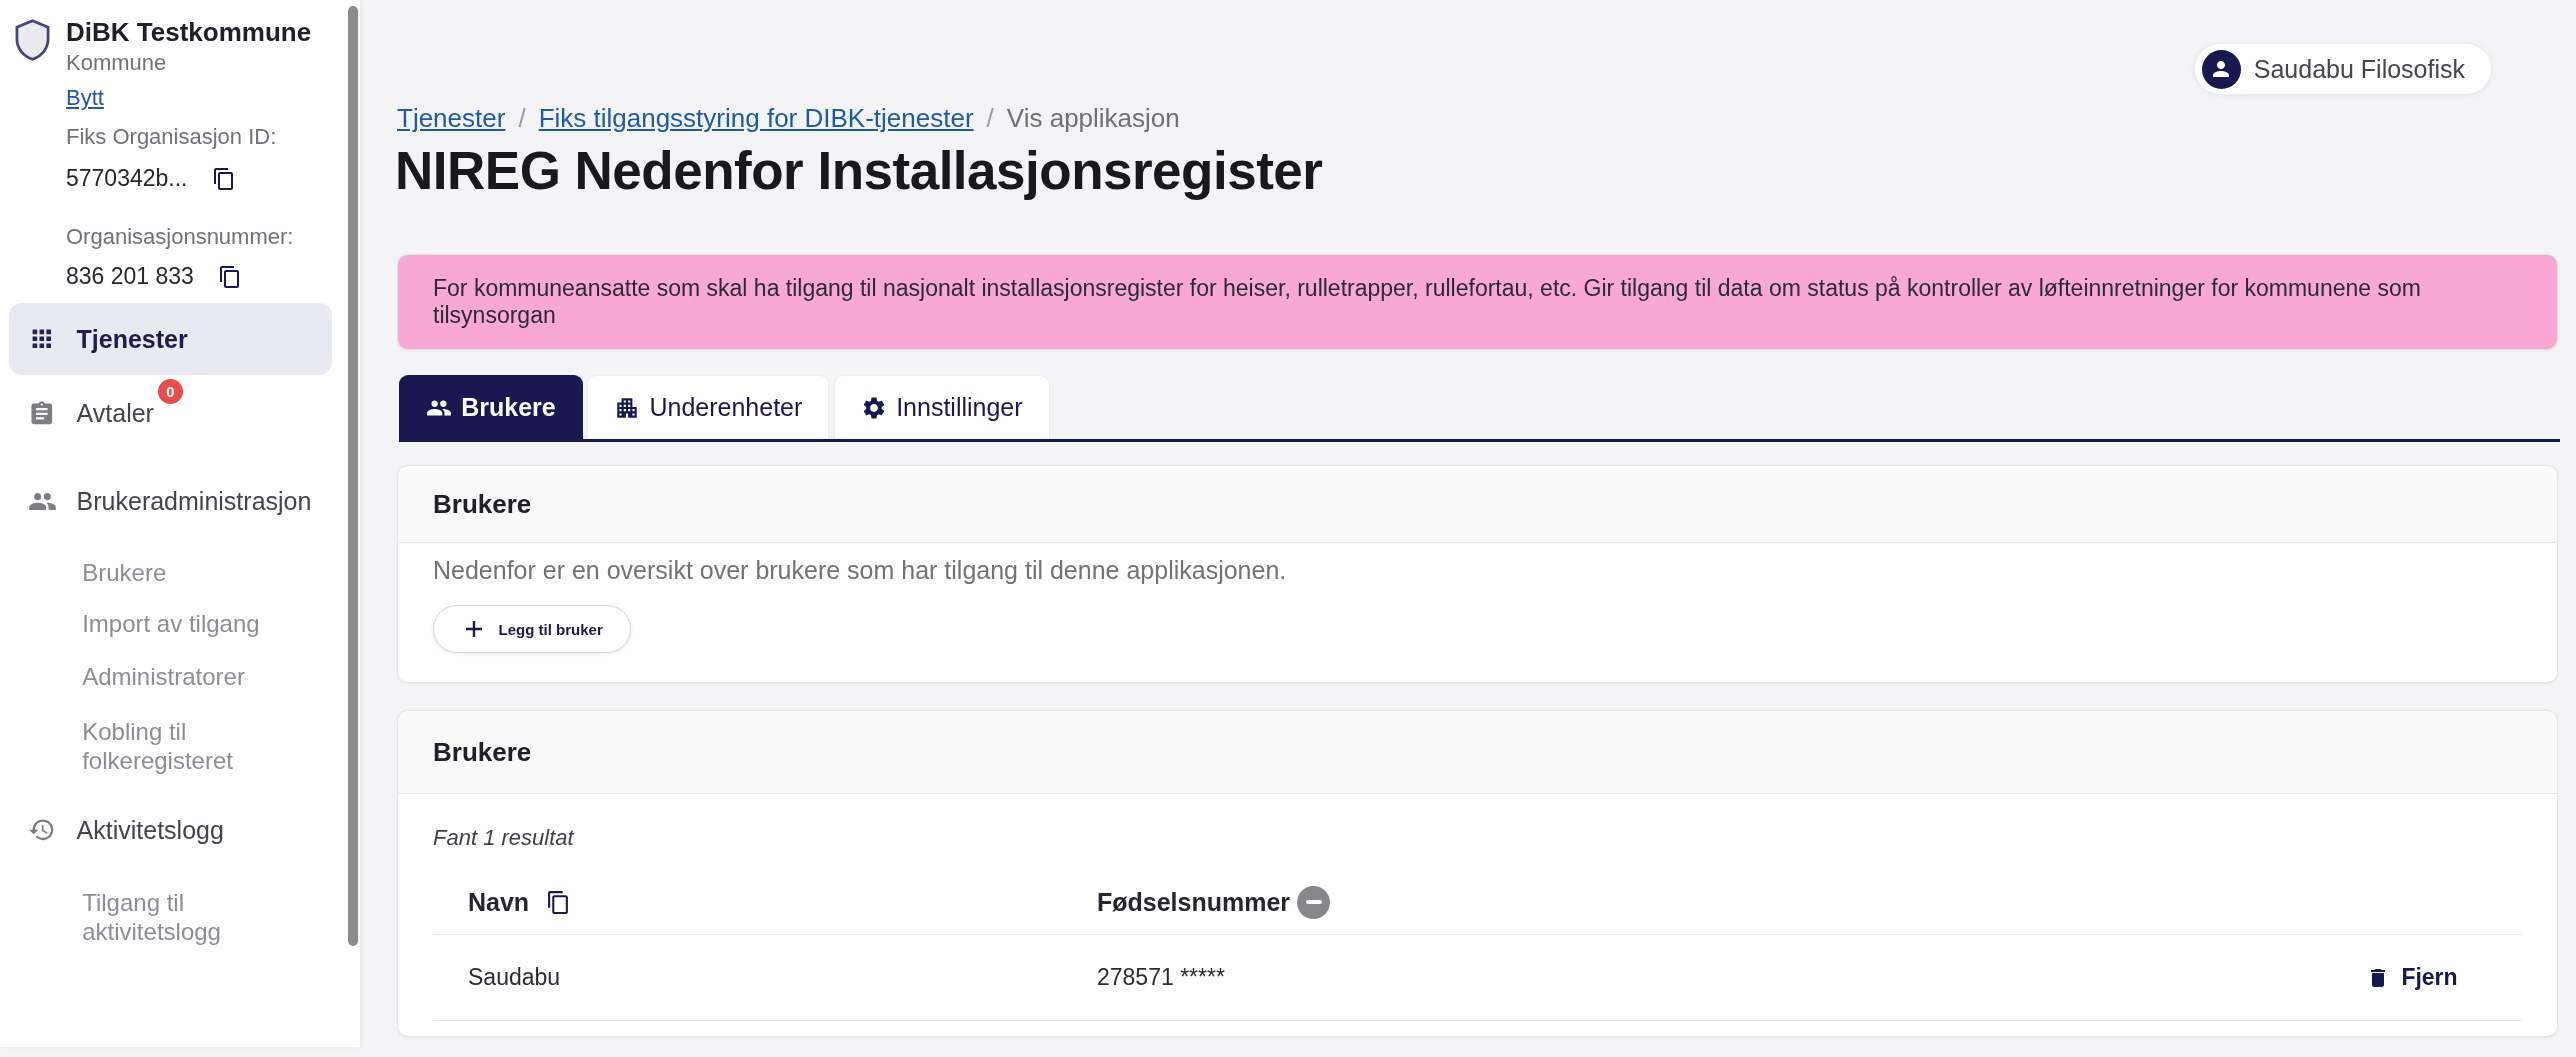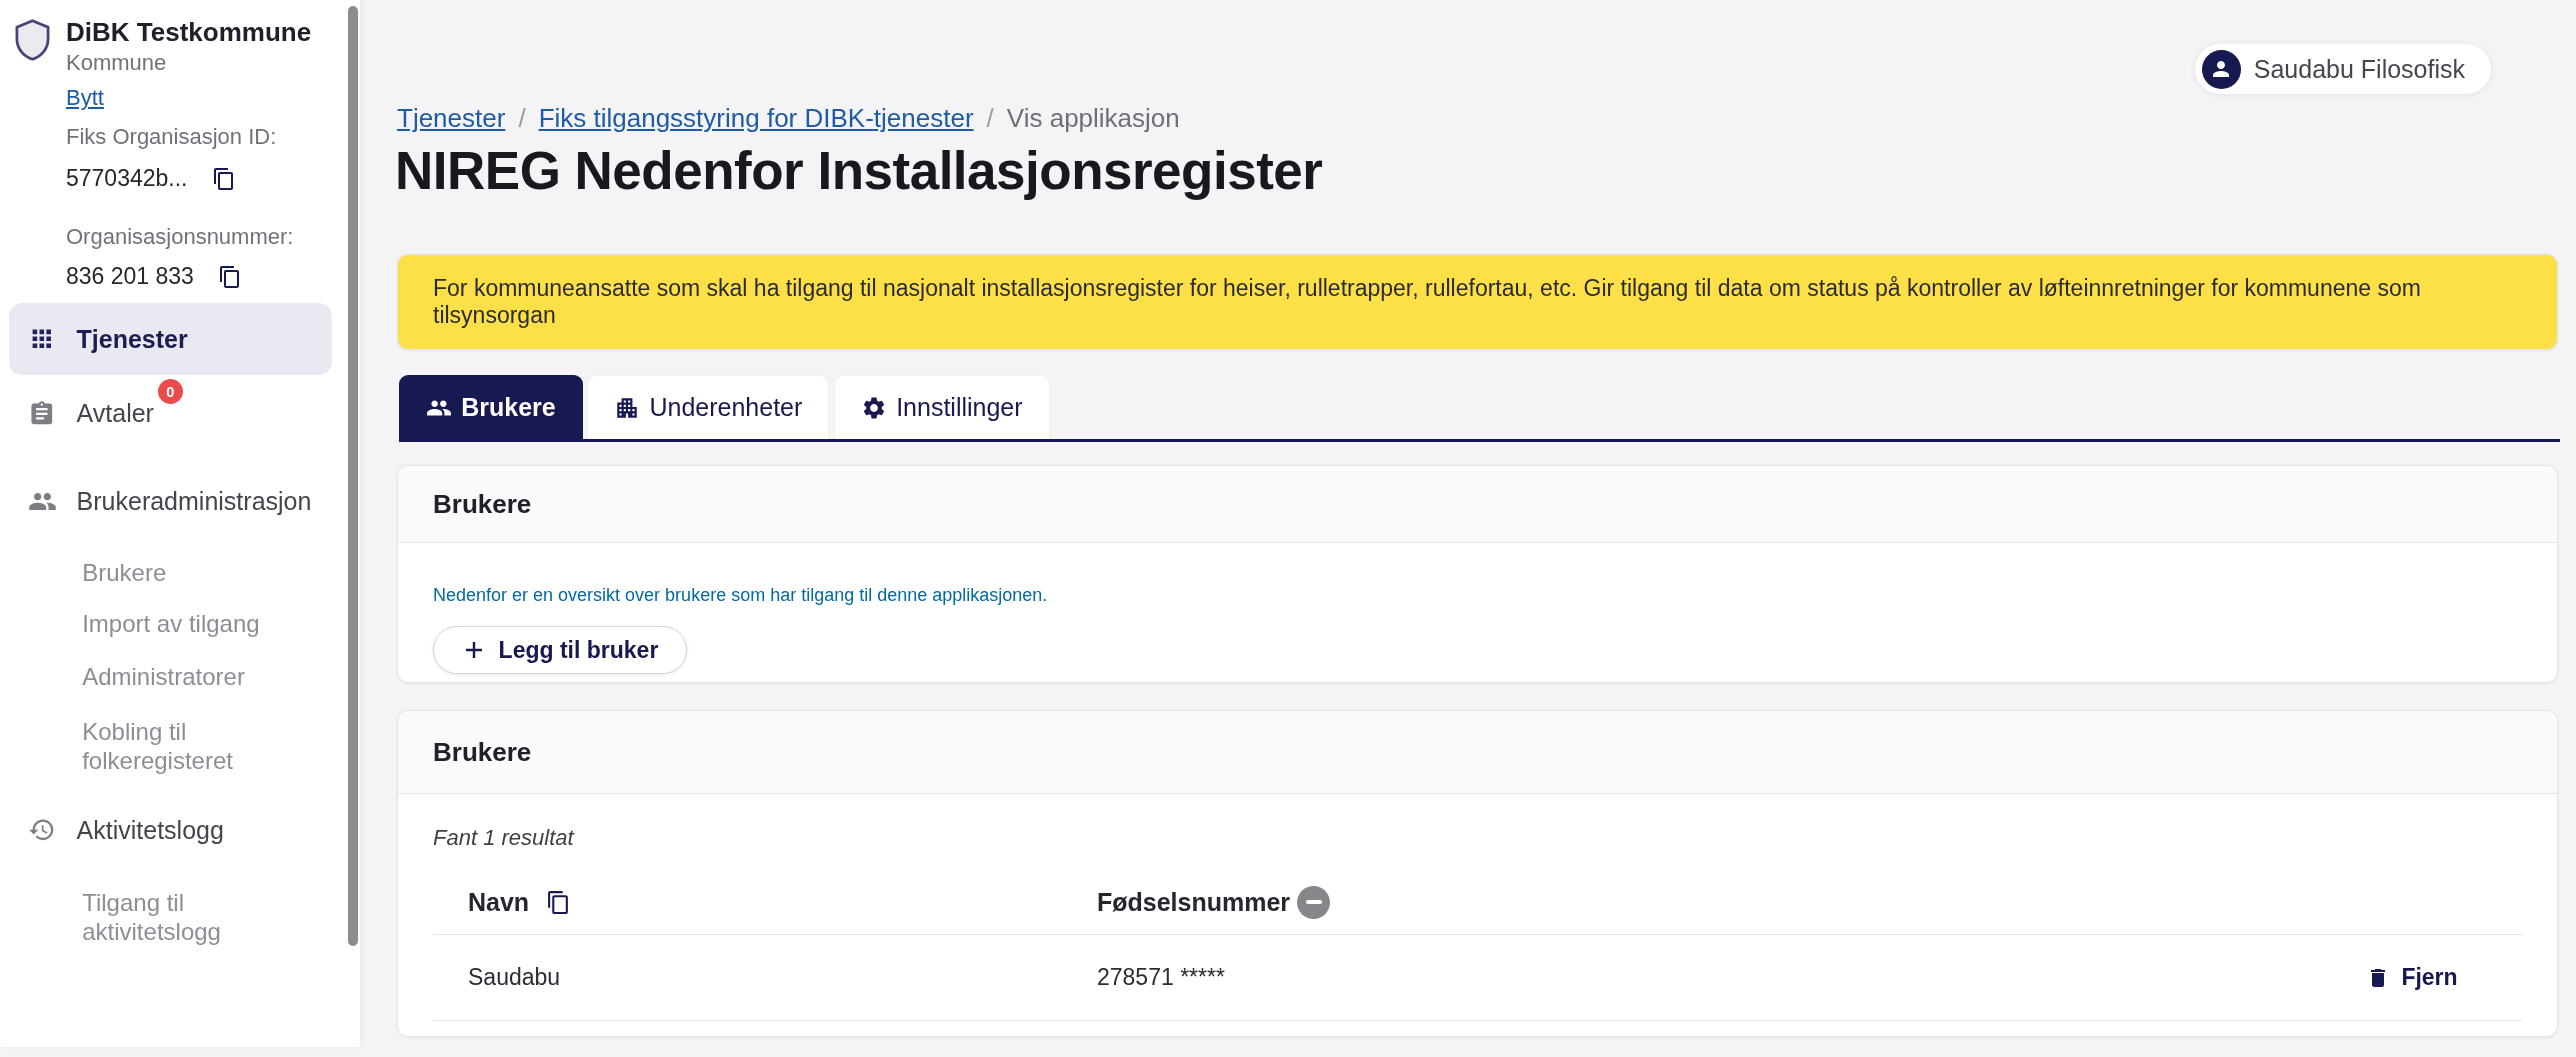--- a/index.html
+++ b/index.html
@@ -85,21 +85,21 @@
   .crumb-sep { color:#9a9aa0; }
   .crumb-current { color:#6f6f76; }
   .page-title {
     position:absolute; left:395px; top:140px;
     font-size:53px; font-weight:bold; color:#18181f; letter-spacing:-0.5px;
   }
 
   
   .desc-card {
     position:absolute; left:397px; right:18.4px; top:254px; height:96px;
-    background:#fde047; border:0.9px solid #e4e4e8; border-radius:11px;
+    background:#f9a8d4; border:0.9px solid #e4e4e8; border-radius:11px;
     box-shadow:0 0.9px 2.8px rgba(20,20,40,0.05);
     display:flex; align-items:center; padding:0 35px;
     font-size:23px; color:#2b2b33;
   }
 
   
   .tabs { position:absolute; left:399px; top:375px; display:flex; gap:4.6px; }
   .tab {
     height:64px; display:flex; align-items:center; gap:9.2px;
     padding:0 26px; font-size:25px; font-weight:500; color:#191952;
@@ -122,27 +122,27 @@
   .card2 { top:710px; height:327px; }
   .card-header {
     background:#fafafb; border-bottom:0.9px solid #e7e7ea;
     border-radius:11px 11px 0 0;
     display:flex; align-items:center; padding:0 35px;
   }
   .card1 .card-header { height:77px; }
   .card2 .card-header { height:83px; }
   .card-title { font-size:26px; font-weight:bold; color:#20202a; }
   .card-body { padding:0 35px; }
-  .card-desc { margin-top:42px; font-size:18px; color:#0369a1; }
+  .card-desc { margin-top:13px; font-size:25px; color:#737373; }
   .add-user-btn {
     margin-top:20px; display:inline-flex; align-items:center; gap:13px;
     height:48px; padding:0 27.6px; border-radius:24px;
     background:#fff; border:0.9px solid #d7d7db;
     box-shadow:0 0.9px 3.7px rgba(20,20,40,0.10);
-    font-size:23px; font-weight:bold; color:#191952; cursor:pointer;
+    font-size:15px; font-weight:bold; color:#191952; cursor:pointer;
   }
 
   .result-count { margin-top:31px; font-size:22px; font-style:italic; color:#3f3f47; }
   .thead {
     position:relative; margin-top:20px; height:64px;
     display:flex; align-items:center; padding-left:35px;
     border-bottom:0.9px solid #e7e7ea;
     font-size:25px; font-weight:bold; color:#26262e;
   }
   .trow {

